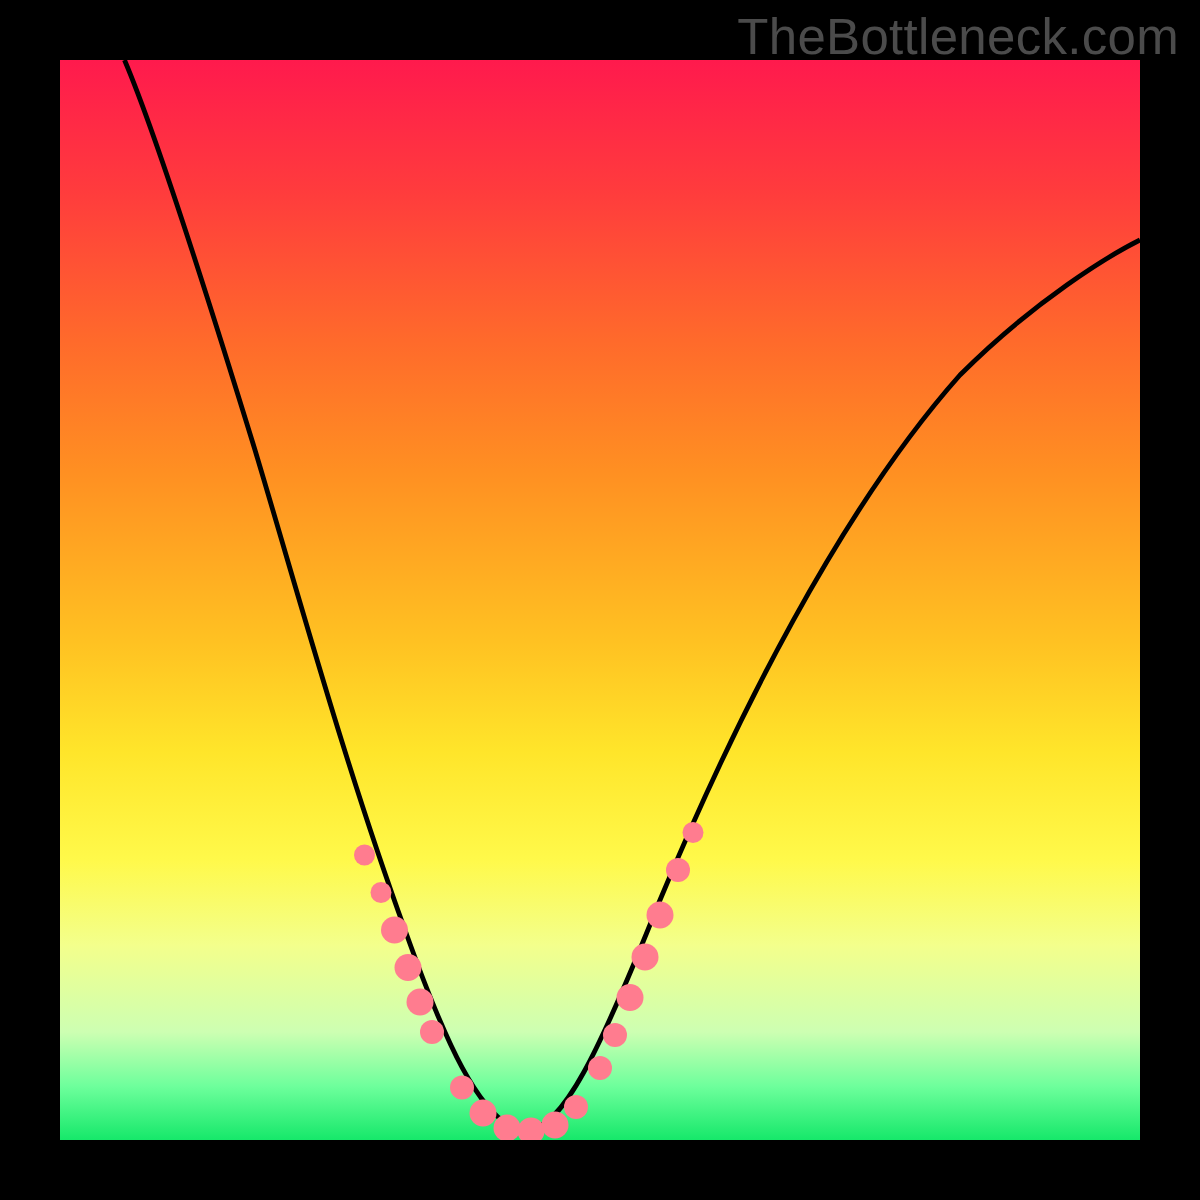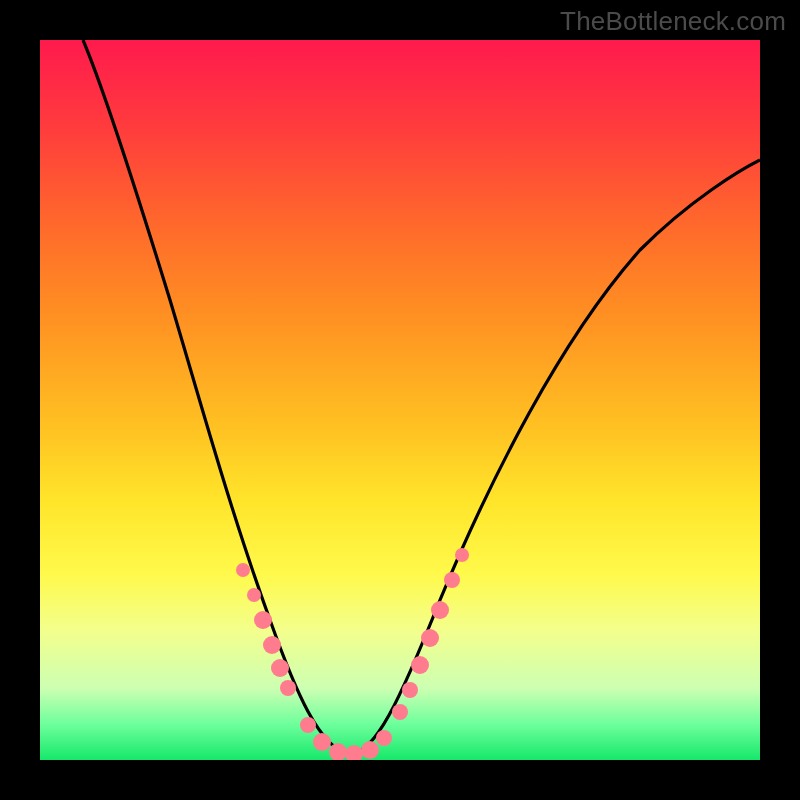--- a/index.html
+++ b/index.html
@@ -15,21 +15,21 @@
     position: relative;
     width: 800px;
     height: 800px;
     background: #000;
   }
   .watermark {
     position: absolute;
     top: 6px;
     right: 14px;
     color: #4b4b4b;
-    font-size: 26px;
+    font-size: 34px;
     font-weight: 500;
     letter-spacing: 0.2px;
     z-index: 20;
     margin-left: 24px;
   }
   .plot {
     position: absolute;
     left: 40px;
     top: 40px;
     width: 720px;

